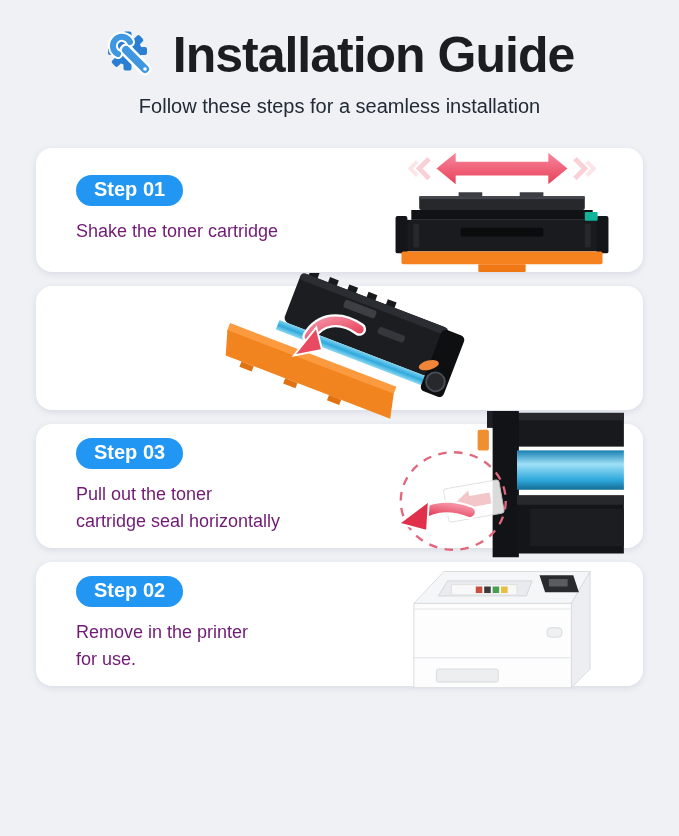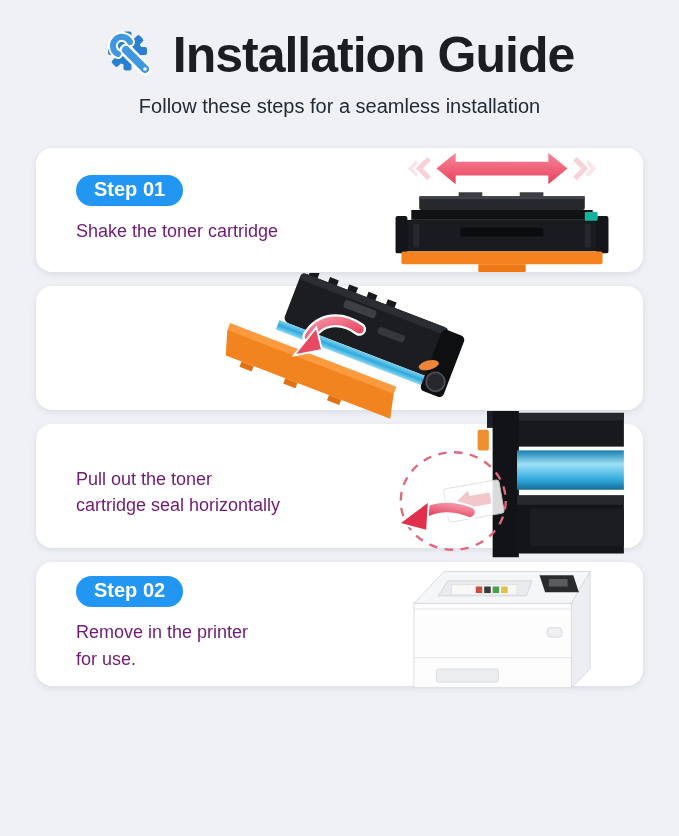--- a/index.html
+++ b/index.html
@@ -138,20 +138,21 @@
         </g>
         <path d="M154,60 C 134,46 112,48 100,68" fill="none" stroke="#ffffff" stroke-width="14" stroke-linecap="round"></path>
         <path d="M154,60 C 134,46 112,48 100,68" fill="none" stroke="url(#red2)" stroke-width="9" stroke-linecap="round"></path>
         <polygon points="108,58 114,82 84,88" fill="#e84a62" stroke="#ffffff" stroke-width="2"></polygon>
       </svg>
     </div>
   </section>
 
   <section class="card">
     <div class="card-text">
+      <span class="badge">Step 03</span>
       <p class="desc">
         <span>Pull out the toner</span><br>
         <span>cartridge seal horizontally</span>
       </p>
     </div>
     <div class="card-art">
       <svg width="258" height="150" viewBox="0 0 260 160" aria-hidden="true">
         <defs>
           <linearGradient id="cyan3" x1="0" y1="0" x2="0" y2="1">
             <stop offset="0" stop-color="#187fb1"></stop>

